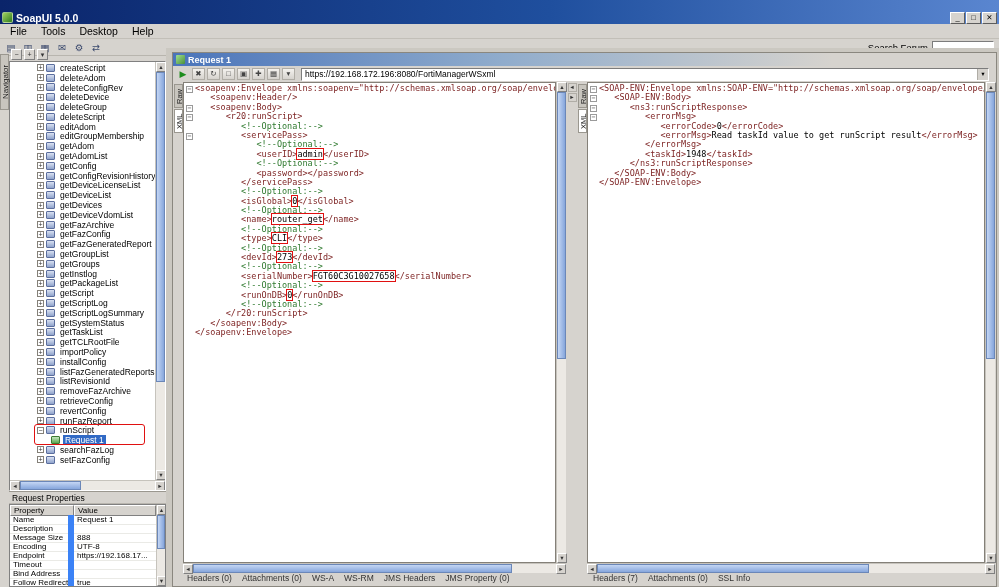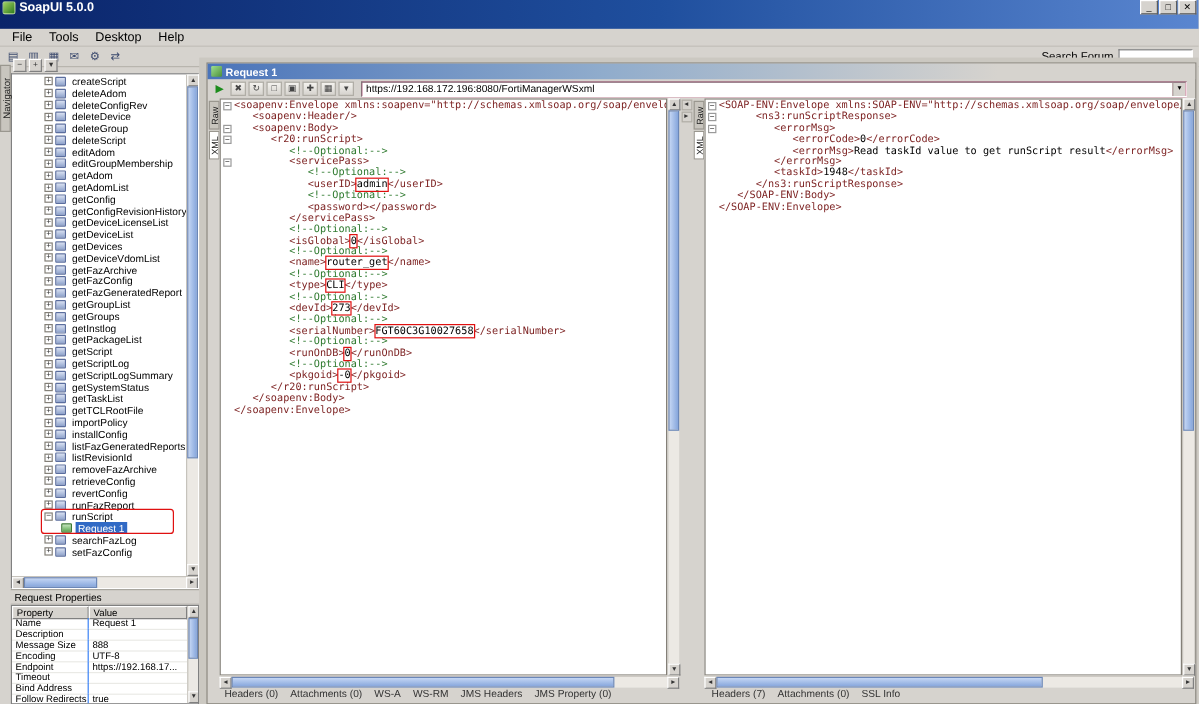--- a/index.html
+++ b/index.html
@@ -1,21 +1,21 @@
 <!DOCTYPE html>
 <html><head>
 <meta charset="utf-8">
 <style>
   *{margin:0;padding:0;box-sizing:border-box}
   html,body{width:999px;height:587px;overflow:hidden}
   body{font-family:"Liberation Sans",sans-serif;background:#d6d3ce;font-size:11px;color:#000}
   .app{position:relative;width:999px;height:587px;background:#d6d3ce;overflow:hidden}
 
   
-  .titlebar{height:16px;display:flex;align-items:flex-end;gap:3px;padding:12px 2px;
+  .titlebar{height:16px;display:flex;align-items:flex-start;gap:3px;padding:12px 2px;
     background:linear-gradient(90deg,#0a246a 0%,#1f4f9e 55%,#5a86d0 100%);color:#fff}
   .app-icon{width:11px;height:11px;border-radius:2px;background:linear-gradient(135deg,#9fd05f,#2f7d1f);border:1px solid rgba(255,255,255,.4);flex:none}
   .title-text{font-weight:bold;font-size:10.5px;flex:1;white-space:nowrap}
   .win-btn{width:15px;height:12px;margin-left:1px;background:#d6d3ce;color:#000;
     border:1px solid;border-color:#fff #5c5c5c #5c5c5c #fff;font-size:7.5px;line-height:10px;text-align:center;flex:none}
 
   
   .menubar{height:15px;display:flex;align-items:center;padding-left:3px;border-bottom:1px solid #c2bfb8}
   .menu-item{padding:0 7px;font-size:10.5px}
   .toolbar{height:17px;display:flex;align-items:center;gap:1px;padding:0 3px;border-bottom:1px solid #b8b5ae}
@@ -58,36 +58,36 @@
   .sb-thumb-h{position:absolute;top:0;bottom:0;background:linear-gradient(180deg,#c4d6f4,#86a6dc);border:1px solid #6b87b8}
 
   
   .props{height:96px;display:flex;flex-direction:column;flex:none;border-top:1px solid #9a978f}
   .props-title{height:12px;font-size:8.5px;padding:1px 3px;background:#d6d3ce;border-bottom:1px solid #b8b5ae}
   .props-grid{flex:1;display:flex;background:#fff;border:1px solid #808080;overflow:hidden}
   .props-table{flex:1;min-width:0}
   .prop-row{display:flex;height:9px;font-size:8px;border-bottom:1px solid #eaeae6;align-items:flex-end}
   .prop-row.head{height:11px;border-bottom:none}
   .prop-cell{padding:0 3px;overflow:hidden;white-space:nowrap}
-  .prop-name{width:64px;border-right:1px solid #3b82f6;flex:none}
+  .prop-name{width:64px;border-right:6px solid #3b82f6;flex:none}
   .prop-val{flex:1;min-width:0}
   .prop-row.head .prop-cell{background:#d6d3ce;border:1px solid;border-color:#fff #808080 #808080 #fff;height:11px;line-height:9px}
 
   
   .desktop{flex:1;background:#cbc8c1;position:relative;min-width:0}
   .req-window{position:absolute;left:6px;top:4px;right:2px;bottom:0;background:#d6d3ce;border:1px solid #8a877f;display:flex;flex-direction:column}
   .win-title{height:13px;display:flex;align-items:center;gap:3px;padding:0 3px;flex:none;
     background:linear-gradient(90deg,#4a74ba,#90accc 40%,#d6d3ce 80%);color:#fff;font-size:9px;font-weight:bold}
   .win-icon{width:9px;height:9px;border-radius:1px;background:linear-gradient(135deg,#9fe08f,#4b8f3a);flex:none}
   .win-toolbar{height:16px;display:flex;align-items:center;gap:2px;padding:0 3px;flex:none}
   .req-icons{display:flex;gap:2px;align-items:center}
   .play-btn{width:14px;height:13px;color:#1c8c1c;font-size:9px;line-height:12px;text-align:center}
   .small-btn{width:13px;height:12px;border:1px solid #b0ada6;background:linear-gradient(180deg,#f4f2ee,#d6d3ce);
     font-size:7.5px;line-height:10px;text-align:center;color:#444}
-  .url-box{flex:1;display:flex;height:13px;margin:0 4px;border:1px solid;border-color:#7c7c7c #fff #fff #7c7c7c;background:#be185d}
+  .url-box{flex:1;display:flex;height:13px;margin:0 4px;border:1px solid;border-color:#7c7c7c #fff #fff #7c7c7c;background:#a21caf}
   .url-input{flex:1;border:0;font-size:8.5px;padding:0 3px;font-family:inherit;min-width:0}
   .url-drop{width:11px;background:#d6d3ce;border-left:1px solid #b0ada6;font-size:5.5px;text-align:center;line-height:11px;flex:none}
 
   .win-body{flex:1;display:flex;min-height:0;padding:0 1px}
   .pane{display:flex;flex-direction:column;min-width:0}
   .pane.request{width:392px;flex:none}
   .pane.response{flex:1}
   .pane-main{flex:1;display:flex;min-height:0}
   .side-tabs{width:9px;flex:none;display:flex;flex-direction:column;gap:1px;padding-top:2px}
   .side-tab{width:9px;height:24px;border:1px solid #9a978f;background:#c8c5be;font-size:7.5px;
@@ -500,21 +500,20 @@
                   <div class="cl"><span class="fold"></span><span class="xs">         </span><span class="xt">&lt;name&gt;</span><span class="xv annot-box">router_get</span><span class="xt">&lt;/name&gt;</span></div>
                   <div class="cl"><span class="fold"></span><span class="xc">         &lt;!--Optional:--&gt;</span></div>
                   <div class="cl"><span class="fold"></span><span class="xs">         </span><span class="xt">&lt;type&gt;</span><span class="xv annot-box">CLI</span><span class="xt">&lt;/type&gt;</span></div>
                   <div class="cl"><span class="fold"></span><span class="xc">         &lt;!--Optional:--&gt;</span></div>
                   <div class="cl"><span class="fold"></span><span class="xs">         </span><span class="xt">&lt;devId&gt;</span><span class="xv annot-box">273</span><span class="xt">&lt;/devId&gt;</span></div>
                   <div class="cl"><span class="fold"></span><span class="xc">         &lt;!--Optional:--&gt;</span></div>
                   <div class="cl"><span class="fold"></span><span class="xs">         </span><span class="xt">&lt;serialNumber&gt;</span><span class="xv annot-box">FGT60C3G10027658</span><span class="xt">&lt;/serialNumber&gt;</span></div>
                   <div class="cl"><span class="fold"></span><span class="xc">         &lt;!--Optional:--&gt;</span></div>
                   <div class="cl"><span class="fold"></span><span class="xs">         </span><span class="xt">&lt;runOnDB&gt;</span><span class="xv annot-box">0</span><span class="xt">&lt;/runOnDB&gt;</span></div>
                   <div class="cl"><span class="fold"></span><span class="xc">         &lt;!--Optional:--&gt;</span></div>
-                  <div class="cl"><span class="fold"></span><span class="xs">         </span><span class="xt">&lt;pkgoid&gt;</span><span class="xv annot-box">-0</span><span class="xt">&lt;/pkgoid&gt;</span></div>
                   <div class="cl"><span class="fold"></span><span class="xs">      </span><span class="xt">&lt;/r20:runScript&gt;</span></div>
                   <div class="cl"><span class="fold"></span><span class="xs">   </span><span class="xt">&lt;/soapenv:Body&gt;</span></div>
                   <div class="cl"><span class="fold"></span><span class="xt">&lt;/soapenv:Envelope&gt;</span></div>
                 </div>
               <div class="sb-v">
                 <span class="sb-btn">▲</span>
                 <span class="sb-track">
                     <span class="sb-thumb-v" style="top:0;height:58%"></span>
                   </span>
                 <span class="sb-btn">▼</span>
@@ -535,20 +534,21 @@
           </div>
 
           <div class="pane response">
             <div class="pane-main">
               <div class="side-tabs">
                   <span class="side-tab">Raw</span>
                   <span class="side-tab active">XML</span>
                 </div>
               <div class="editor" id="resp-code">
                   <div class="cl"><span class="fold"><span class="fbox">−</span></span><span class="xt">&lt;SOAP-ENV:Envelope xmlns:SOAP-ENV="http://schemas.xmlsoap.org/soap/envelope/" xmlns:SOAP-ENC="h</span></div>
+                  <div class="cl"><span class="fold"><span class="fbox">−</span></span><span class="xs">   </span><span class="xt">&lt;SOAP-ENV:Body&gt;</span></div>
                   <div class="cl"><span class="fold"><span class="fbox">−</span></span><span class="xs">      </span><span class="xt">&lt;ns3:runScriptResponse&gt;</span></div>
                   <div class="cl"><span class="fold"><span class="fbox">−</span></span><span class="xs">         </span><span class="xt">&lt;errorMsg&gt;</span></div>
                   <div class="cl"><span class="fold"></span><span class="xs">            </span><span class="xt">&lt;errorCode&gt;</span><span class="xv">0</span><span class="xt">&lt;/errorCode&gt;</span></div>
                   <div class="cl"><span class="fold"></span><span class="xs">            </span><span class="xt">&lt;errorMsg&gt;</span><span class="xv">Read taskId value to get runScript result</span><span class="xt">&lt;/errorMsg&gt;</span></div>
                   <div class="cl"><span class="fold"></span><span class="xs">         </span><span class="xt">&lt;/errorMsg&gt;</span></div>
                   <div class="cl"><span class="fold"></span><span class="xs">         </span><span class="xt">&lt;taskId&gt;</span><span class="xv">1948</span><span class="xt">&lt;/taskId&gt;</span></div>
                   <div class="cl"><span class="fold"></span><span class="xs">      </span><span class="xt">&lt;/ns3:runScriptResponse&gt;</span></div>
                   <div class="cl"><span class="fold"></span><span class="xs">   </span><span class="xt">&lt;/SOAP-ENV:Body&gt;</span></div>
                   <div class="cl"><span class="fold"></span><span class="xt">&lt;/SOAP-ENV:Envelope&gt;</span></div>
                 </div>

